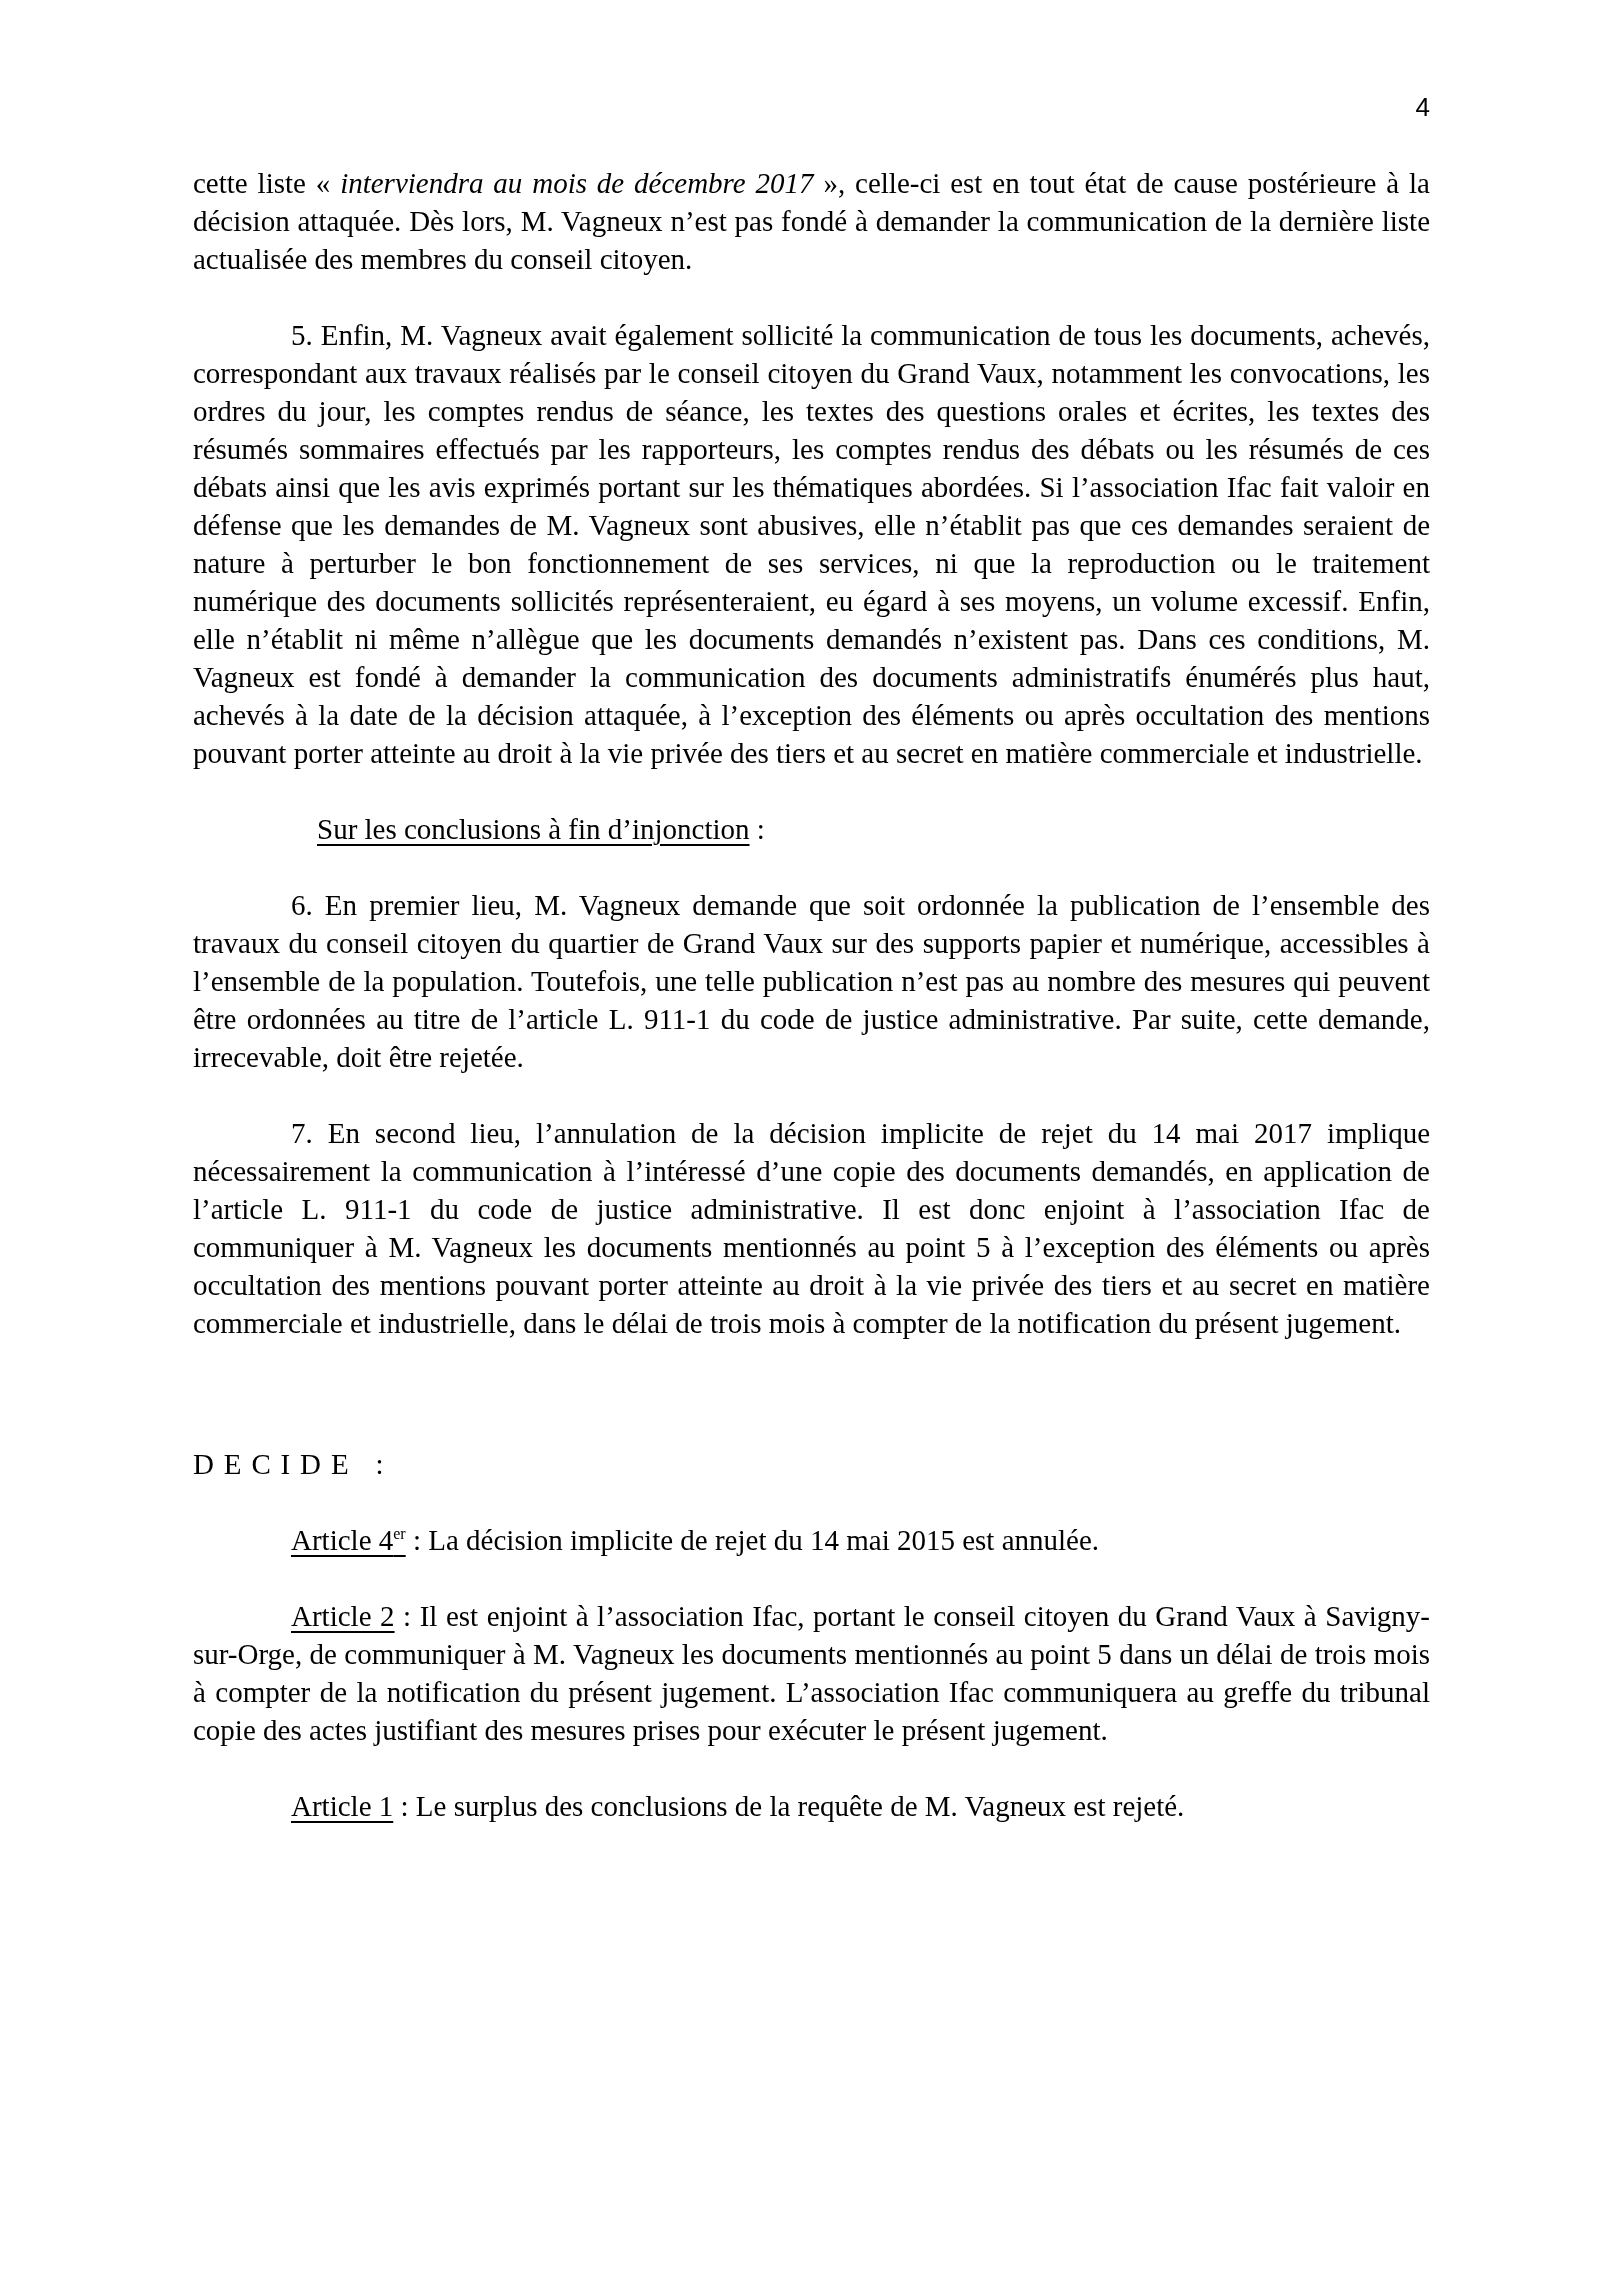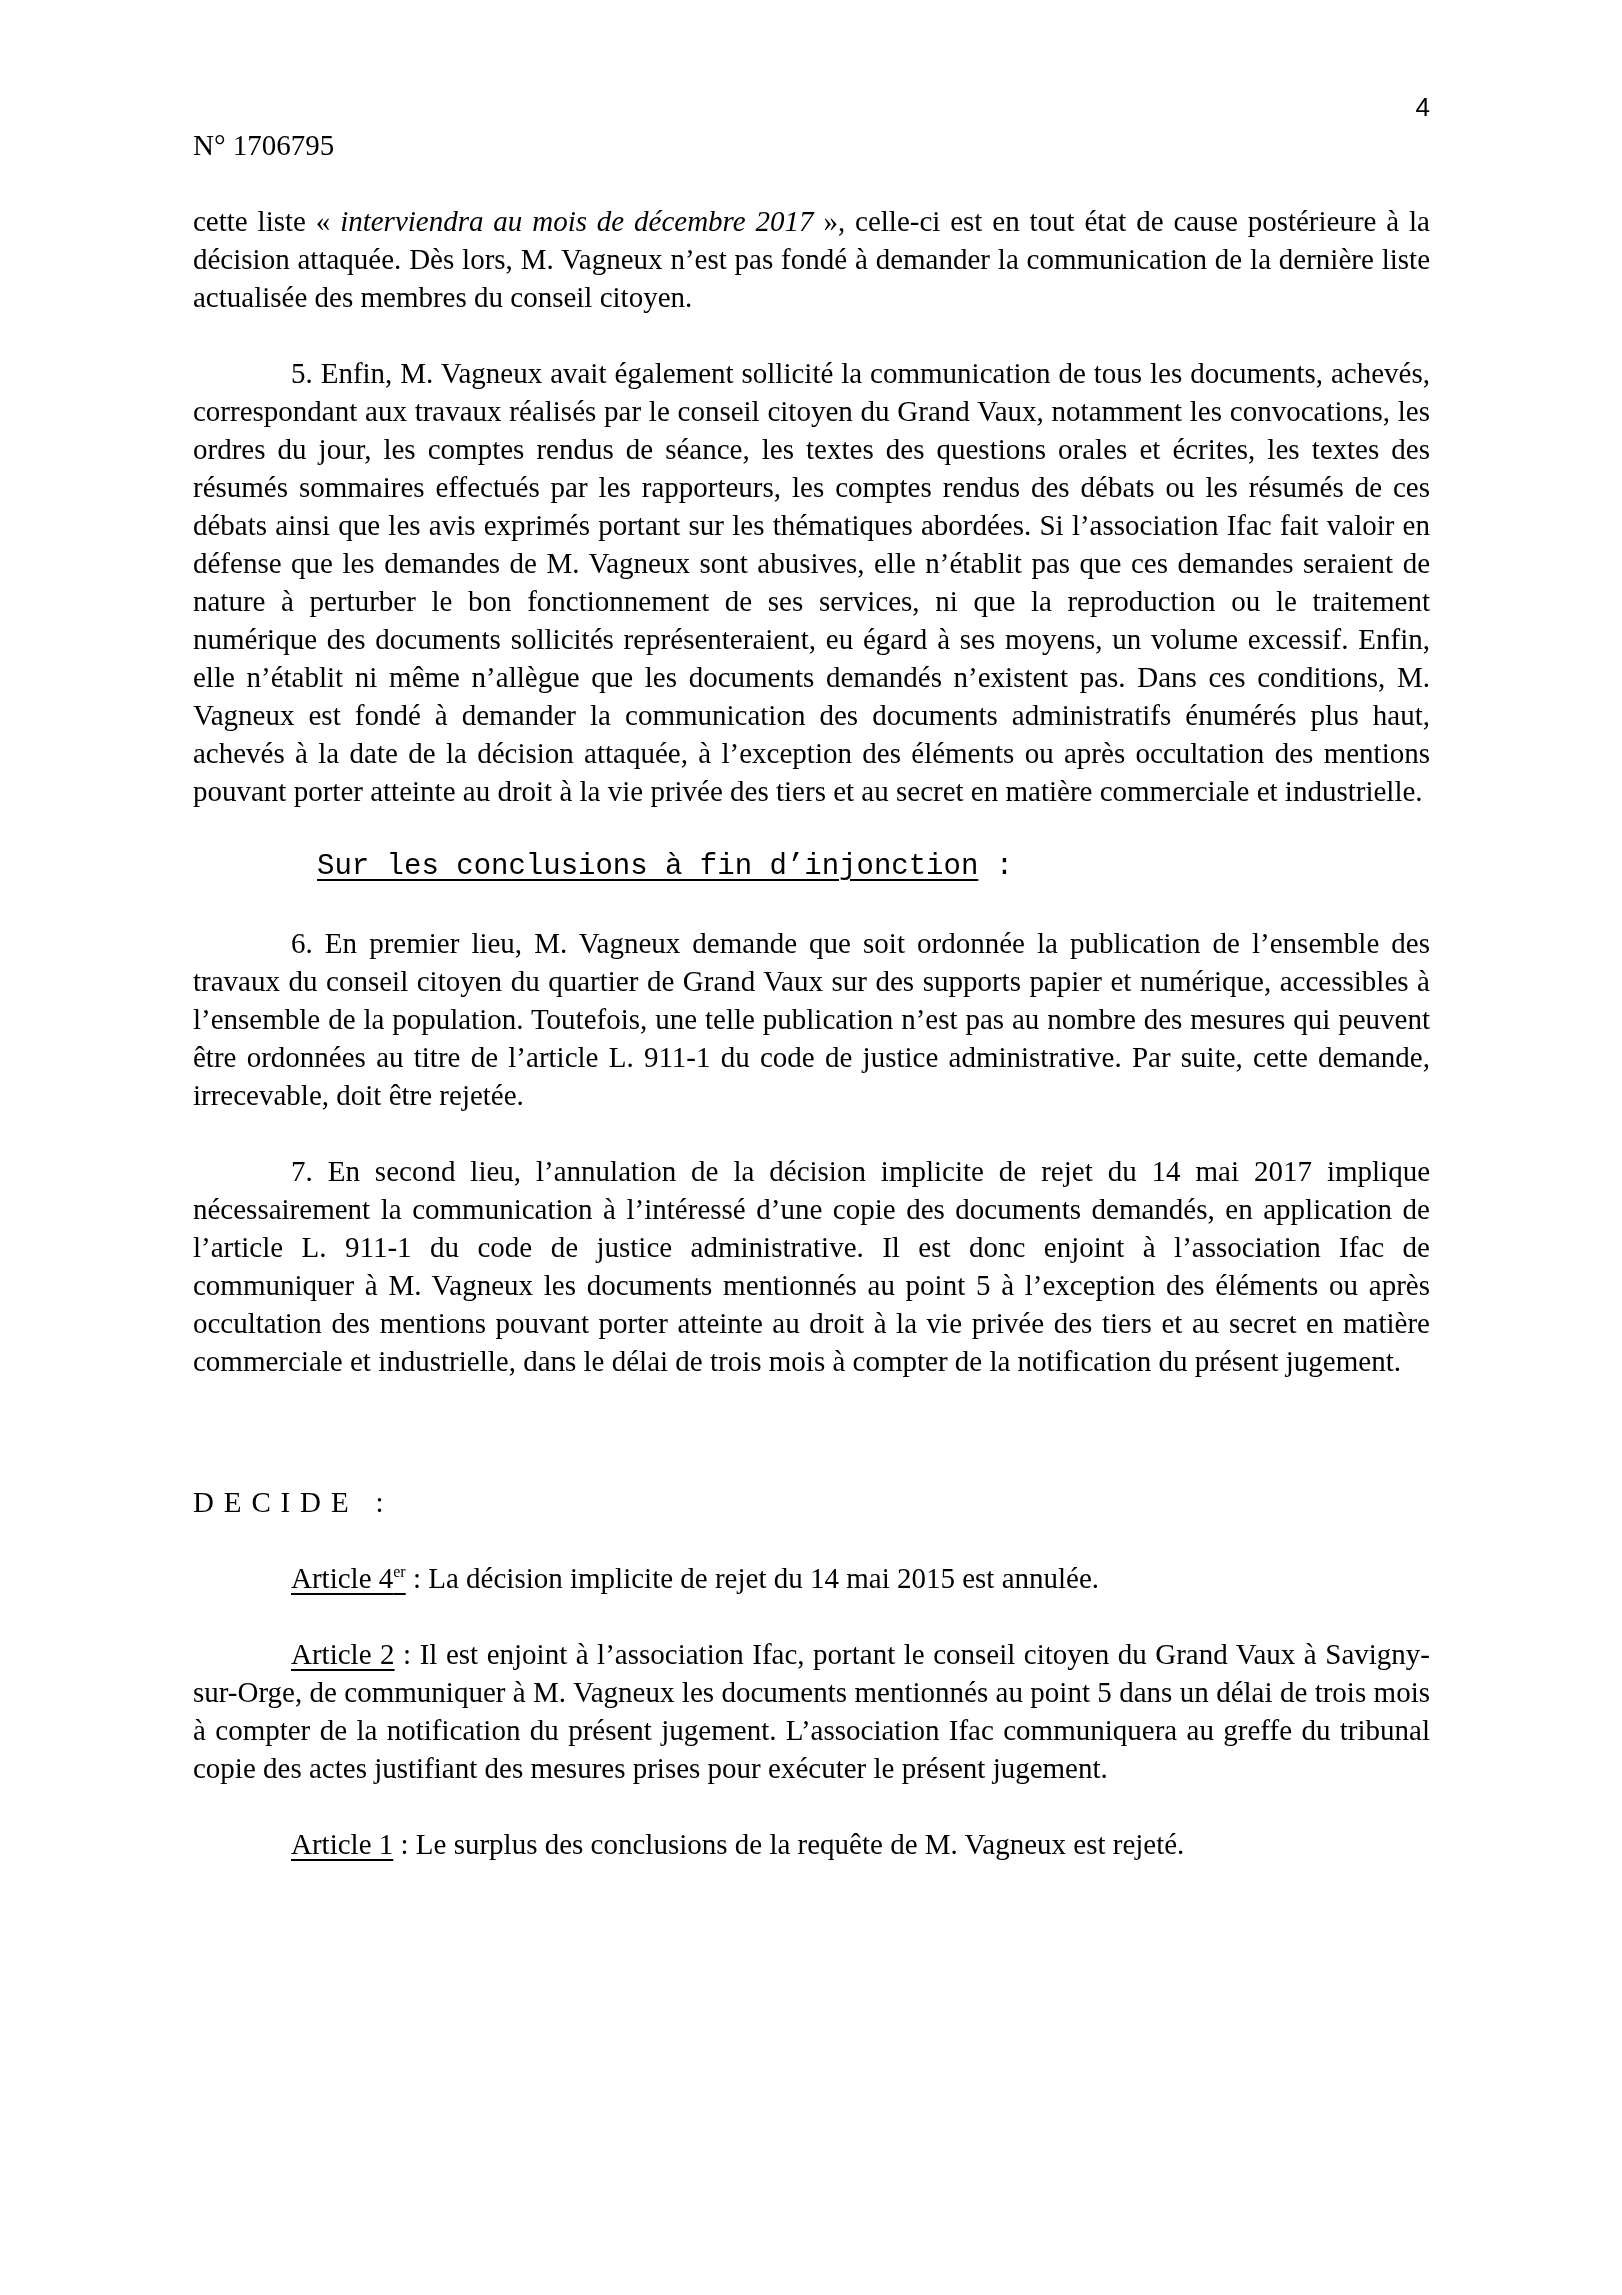--- a/index.html
+++ b/index.html
@@ -31,21 +31,20 @@
     text-align: justify;
     text-align-last: left;
     text-indent: 98px;
   }
   .para.continuation {
     text-indent: 0;
   }
   .section-heading {
     margin: 38px 0 16px 0;
     text-indent: 124px;
-    font-family: Liberation Mono, monospace;
   }
   .u {
     text-decoration: underline;
     text-decoration-thickness: 2px;
     text-underline-offset: 4.6px;
   }
   .decide {
     margin: 103px 0 0 0;
     text-align: left;
     letter-spacing: 0.34em;
@@ -58,21 +57,20 @@
   }
   em { font-style: italic; }
 </style>
 </head>
 <body>
 
 <div class="page">
 
   <div class="page-number">4</div>
 
-  <div class="case-ref">N° 1706795</div>
 
   <p class="para continuation"><span>cette liste « </span><em>interviendra au mois de décembre 2017</em><span> », celle-ci est en tout état de cause postérieure à la décision attaquée. Dès lors, M. Vagneux n’est pas fondé à demander la communication de la dernière liste actualisée des membres du conseil citoyen.</span></p>
 
   <p class="para">5. Enfin, M. Vagneux avait également sollicité la communication de tous les documents, achevés, correspondant aux travaux réalisés par le conseil citoyen du Grand Vaux, notamment les convocations, les ordres du jour, les comptes rendus de séance, les textes des questions orales et écrites, les textes des résumés sommaires effectués par les rapporteurs, les comptes rendus des débats ou les résumés de ces débats ainsi que les avis exprimés portant sur les thématiques abordées. Si l’association Ifac fait valoir en défense que les demandes de M. Vagneux sont abusives, elle n’établit pas que ces demandes seraient de nature à perturber le bon fonctionnement de ses services, ni que la reproduction ou le traitement numérique des documents sollicités représenteraient, eu égard à ses moyens, un volume excessif. Enfin, elle n’établit ni même n’allègue que les documents demandés n’existent pas. Dans ces conditions, M. Vagneux est fondé à demander la communication des documents administratifs énumérés plus haut, achevés à la date de la décision attaquée, à l’exception des éléments ou après occultation des mentions pouvant porter atteinte au droit à la vie privée des tiers et au secret en matière commerciale et industrielle.</p>
 
   <p class="section-heading"><span class="u">Sur les conclusions à fin d’injonction</span><span> :</span></p>
 
   <p class="para">6. En premier lieu, M. Vagneux demande que soit ordonnée la publication de l’ensemble des travaux du conseil citoyen du quartier de Grand Vaux sur des supports papier et numérique, accessibles à l’ensemble de la population. Toutefois, une telle publication n’est pas au nombre des mesures qui peuvent être ordonnées au titre de l’article L. 911-1 du code de justice administrative. Par suite, cette demande, irrecevable, doit être rejetée.</p>
 
   <p class="para">7. En second lieu, l’annulation de la décision implicite de rejet du 14 mai 2017 implique nécessairement la communication à l’intéressé d’une copie des documents demandés, en application de l’article L. 911-1 du code de justice administrative. Il est donc enjoint à l’association Ifac de communiquer à M. Vagneux les documents mentionnés au point 5 à l’exception des éléments ou après occultation des mentions pouvant porter atteinte au droit à la vie privée des tiers et au secret en matière commerciale et industrielle, dans le délai de trois mois à compter de la notification du présent jugement.</p>

